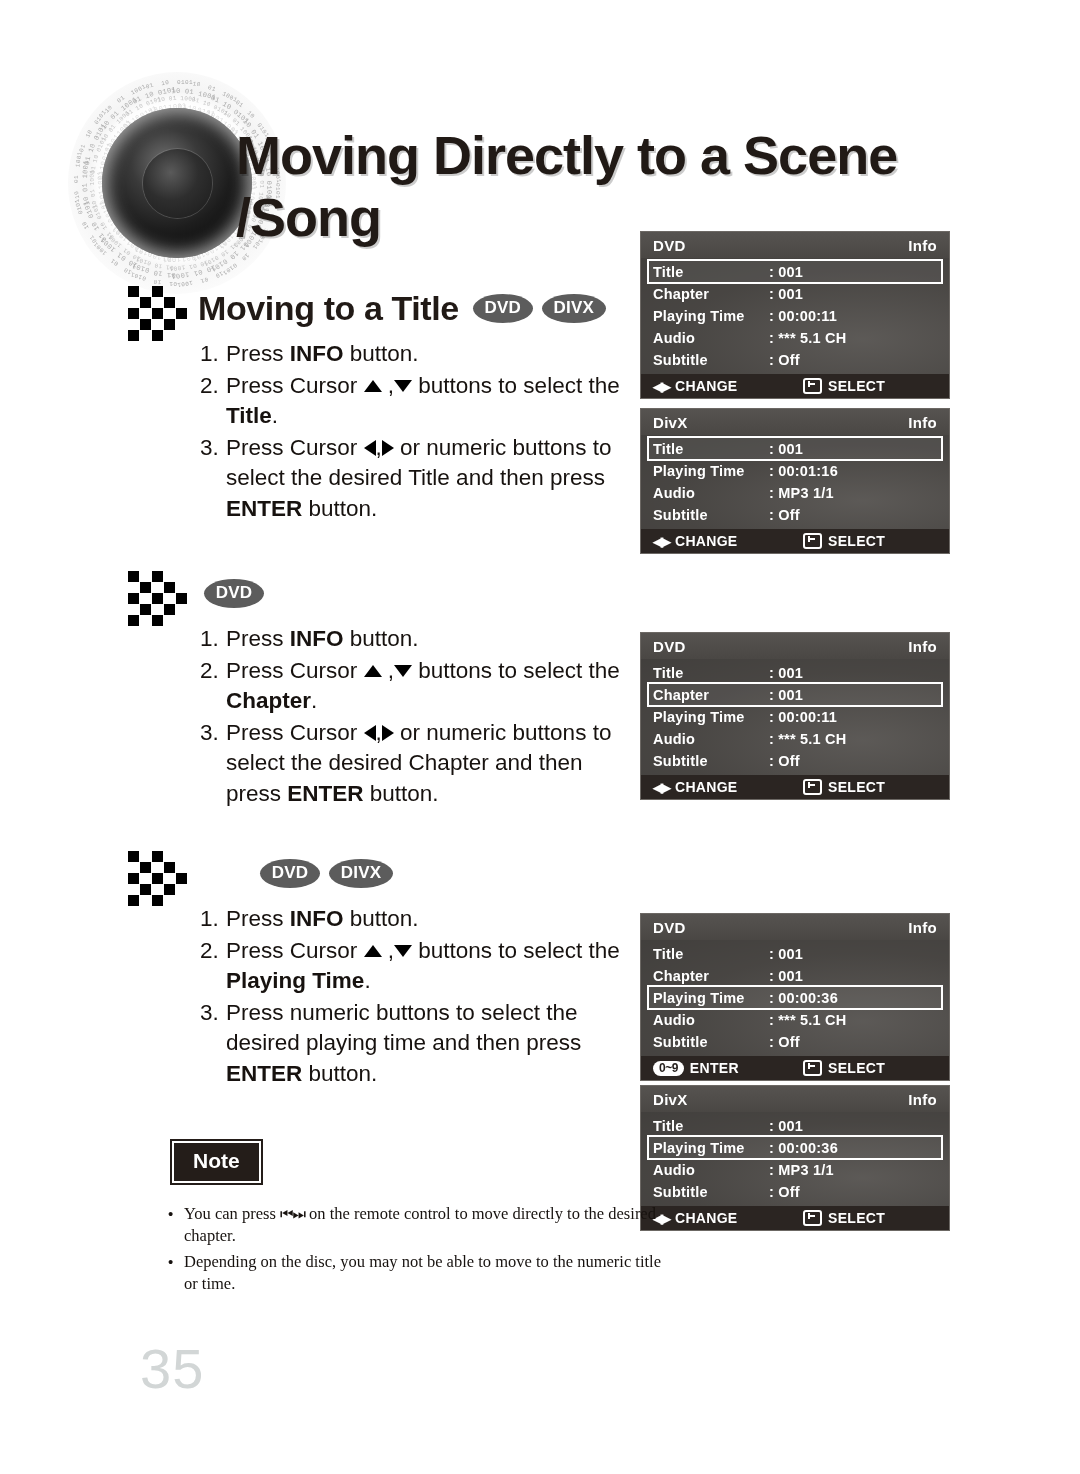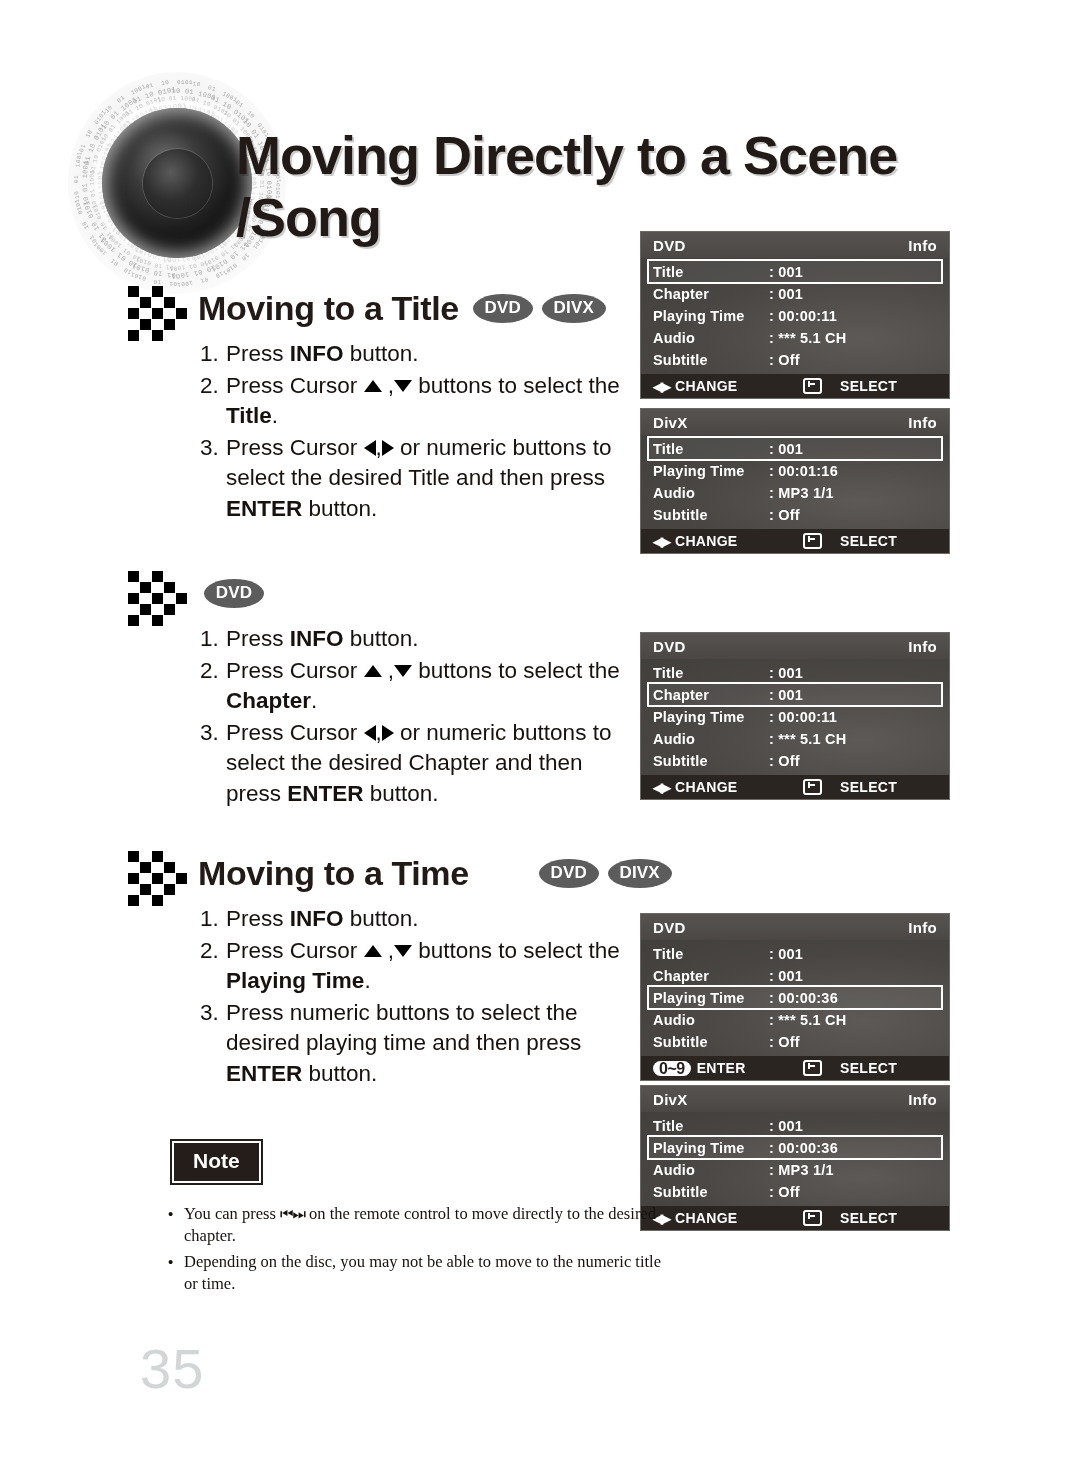--- a/index.html
+++ b/index.html
@@ -100,35 +100,35 @@
     font-size:14.5px;font-weight:bold;margin:1px 8px;padding:0 4px;letter-spacing:.2px;
   }
   .osd-row .k{flex:0 0 116px;}
   .osd-row .v{flex:1;}
   .osd-row.sel{box-shadow:0 0 0 2px #fff;background:rgba(255,255,255,.06);}
   .osd-foot{
     height:24px;background:#2b2522;display:flex;align-items:center;
     font-size:14px;font-weight:bold;letter-spacing:.3px;padding:0 12px;
   }
   .osd-foot .f1{flex:0 0 150px;display:flex;align-items:center;gap:6px;}
-  .osd-foot .f2{display:flex;align-items:center;gap:18px;}
+  .osd-foot .f2{display:flex;align-items:center;gap:6px;}
   .glyph-lr{font-size:13px;letter-spacing:-2px;}
   .glyph-enter{
     display:inline-block;border:2px solid #fff;width:15px;height:12px;border-radius:3px;
     position:relative;
   }
   .glyph-enter:after{
     content:"";position:absolute;left:3px;top:3px;width:7px;height:2px;background:#fff;
   }
   .glyph-enter:before{
     content:"";position:absolute;left:3px;top:1px;width:2px;height:6px;background:#fff;
   }
   .pill09{
     display:inline-block;background:#fff;color:#241f1c;border-radius:9px;
-    font-size:16px;font-weight:bold;padding:1px 6px;line-height:13px;letter-spacing:-.5px;
+    font-size:12px;font-weight:bold;padding:1px 6px;line-height:13px;letter-spacing:-.5px;
   }
 
   
   #note{position:absolute;left:168px;top:1143px;width:500px;}
   .note-tag{
     display:inline-block;background:#241d19;color:#fff;font-weight:bold;font-size:21px;
     padding:3px 16px 5px;border:3px solid #241d19;box-shadow:0 0 0 2px #fff, 0 0 0 4px #241d19;
     margin-left:6px;
   }
   .note-list{margin-top:22px;}
@@ -416,21 +416,20 @@
           <i style="left: 12px; top: 11px;"></i>
           <i style="left: 36px; top: 11px;"></i>
           <i style="left: 0px; top: 22px;"></i>
           <i style="left: 24px; top: 22px;"></i>
           <i style="left: 48px; top: 22px;"></i>
           <i style="left: 12px; top: 33px;"></i>
           <i style="left: 36px; top: 33px;"></i>
           <i style="left: 0px; top: 44px;"></i>
           <i style="left: 24px; top: 44px;"></i>
         </div>
-        <div class="sec-title">Moving to a Time</div>
         <div class="badges" style="margin-left: 70px;">
           <div class="badge">DVD</div>
           <div class="badge wide">DIVX</div>
         </div>
       </div>
       <div class="steps">
         <div class="step">
           <div class="num">1.</div>
           <div class="txt"><span>Press </span><b>INFO</b><span> button.</span></div>
         </div>

